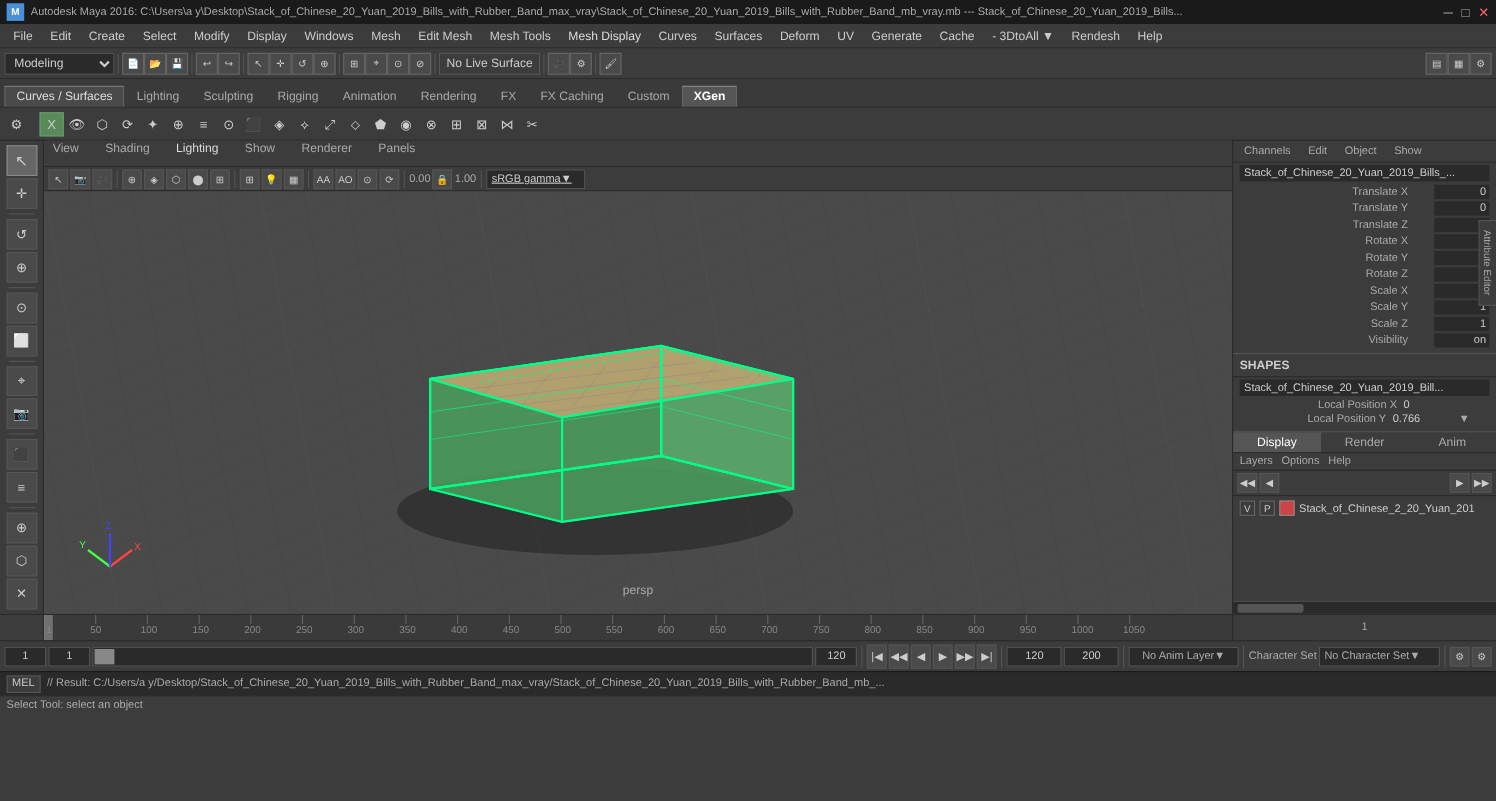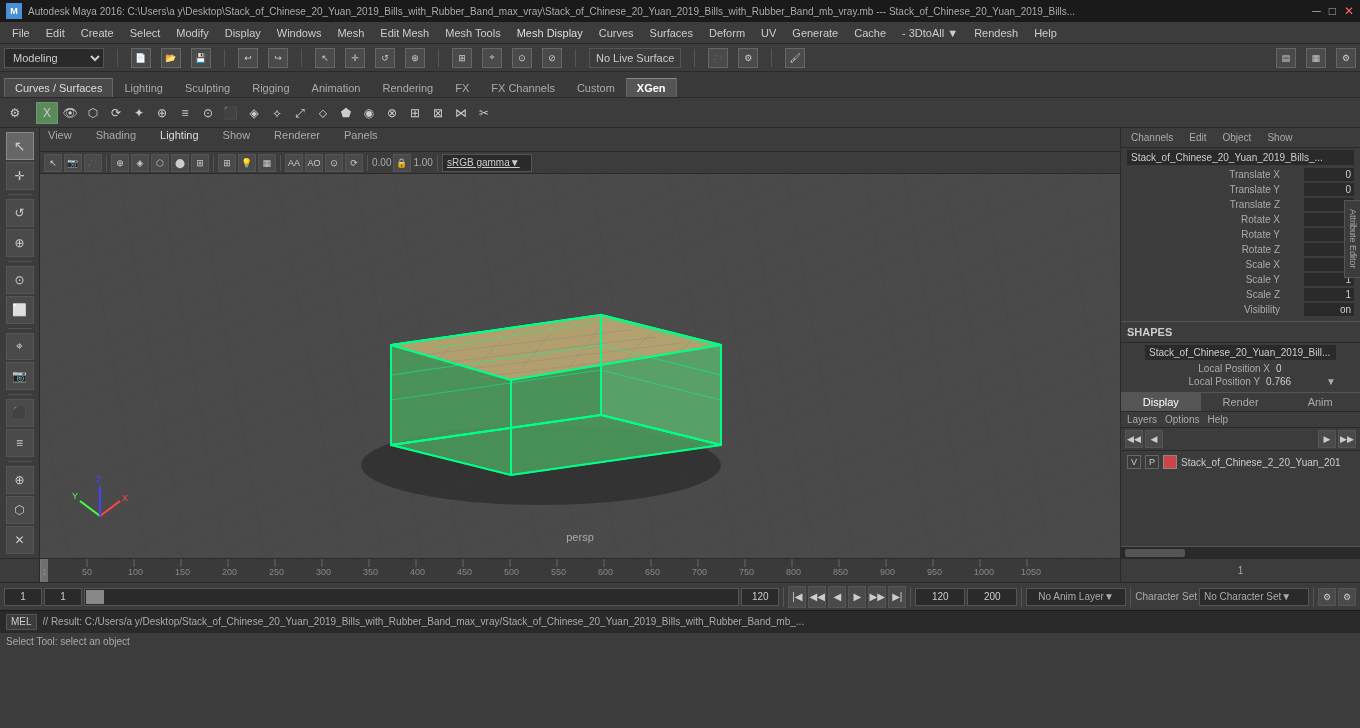--- a/index.html
+++ b/index.html
@@ -131,21 +131,21 @@
   <span class="menu-item">Surfaces</span>
   <span class="menu-item">Deform</span>
   <span class="menu-item">UV</span>
   <span class="menu-item">Generate</span>
   <span class="menu-item">Cache</span>
   <span class="menu-item">- 3DtoAll ▼</span>
   <span class="menu-item">Rendesh</span>
   <span class="menu-item">Help</span>
 </div>
 
-<div id="toolbar1" style="width:100%;height:28px;background:#3c3c3c;display:flex;align-items:center;padding:0 4px;gap:10px;border-bottom:1px solid #2a2a2a;">
+<div id="toolbar1" style="width:100%;height:28px;background:#3c3c3c;display:flex;align-items:center;padding:0 4px;gap:0;border-bottom:1px solid #2a2a2a;">
   <select class="tb-select" style="width:100px;">
     <option>Modeling</option>
   </select>
   <div class="tb-sep"></div>
 
   <div class="tb-btn" title="New">📄</div>
   <div class="tb-btn" title="Open">📂</div>
   <div class="tb-btn" title="Save">💾</div>
   <div class="tb-sep"></div>
   <div class="tb-btn">↩</div>
@@ -174,21 +174,21 @@
 </div>
 
 <div id="workspacetabs" style="width:100%;height:26px;background:#3a3a3a;display:flex;align-items:flex-end;padding:0 4px;border-bottom:1px solid #2a2a2a;">
   <div class="ws-tab" style="font-size:11px;color:#ddd;padding:3px 10px;background:#4a4a4a;border-top:1px solid #777;border-left:1px solid #666;border-right:1px solid #666;">Curves / Surfaces</div>
   <div class="ws-tab">Lighting</div>
   <div class="ws-tab">Sculpting</div>
   <div class="ws-tab">Rigging</div>
   <div class="ws-tab">Animation</div>
   <div class="ws-tab">Rendering</div>
   <div class="ws-tab">FX</div>
-  <div class="ws-tab">FX Channels</div>
+  <div class="ws-tab">FX Caching</div>
   <div class="ws-tab">Custom</div>
   <div class="ws-tab" style="color:#fff;font-weight:bold;background:#555;border-top:1px solid #888;border-left:1px solid #666;border-right:1px solid #666;">XGen</div>
 </div>
 
 <div id="toolicons" style="width:100%;height:30px;background:#3c3c3c;display:flex;align-items:center;padding:0 4px 0 36px;gap:1px;border-bottom:1px solid #2a2a2a;position:relative;">
   <div style="position:absolute;left:4px;top:4px;" class="tool-icon-btn">⚙</div>
 
   <div class="tool-icon-btn" style="background:#5a8a5a;border:1px solid #6a9a6a;">X</div>
   <div class="tool-icon-btn">👁</div>
   <div class="tool-icon-btn">⬡</div>
@@ -398,21 +398,21 @@
       <div class="cb-row">
         <span class="cb-label">Scale Z</span>
         <span class="cb-value">1</span>
       </div>
       <div class="cb-row">
         <span class="cb-label">Visibility</span>
         <span class="cb-value">on</span>
       </div>
 
       <div id="shapes-label" style="padding:4px 6px;font-size:11px;color:#ccc;font-weight:bold;background:#3c3c3c;border-top:1px solid #555;border-bottom:1px solid #2a2a2a;margin-top:4px;">SHAPES</div>
-      <div id="shapes-name" style="font-size:10px;color:#ccc;background:#2a2a2a;padding:2px 4px;margin:2px 24px;white-space:nowrap;overflow:hidden;text-overflow:ellipsis;">Stack_of_Chinese_20_Yuan_2019_Bill...</div>
+      <div id="shapes-name" style="font-size:10px;color:#ccc;background:#2a2a2a;padding:2px 4px;margin:2px 6px;white-space:nowrap;overflow:hidden;text-overflow:ellipsis;">Stack_of_Chinese_20_Yuan_2019_Bill...</div>
       <div class="cb-row2">
         <span class="cb-label2">Local Position X</span>
         <span class="cb-value2">0</span>
         <span style="color:#aaa;font-size:10px;cursor:pointer;"></span>
       </div>
       <div class="cb-row2">
         <span class="cb-label2">Local Position Y</span>
         <span class="cb-value2">0.766</span>
         <span style="color:#aaa;font-size:10px;cursor:pointer;">▼</span>
       </div>

